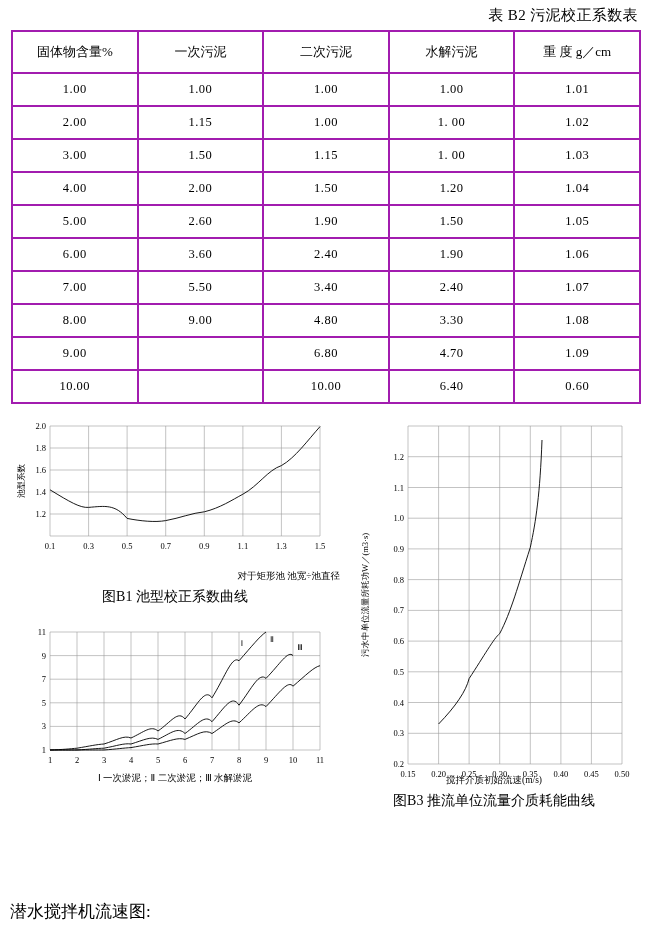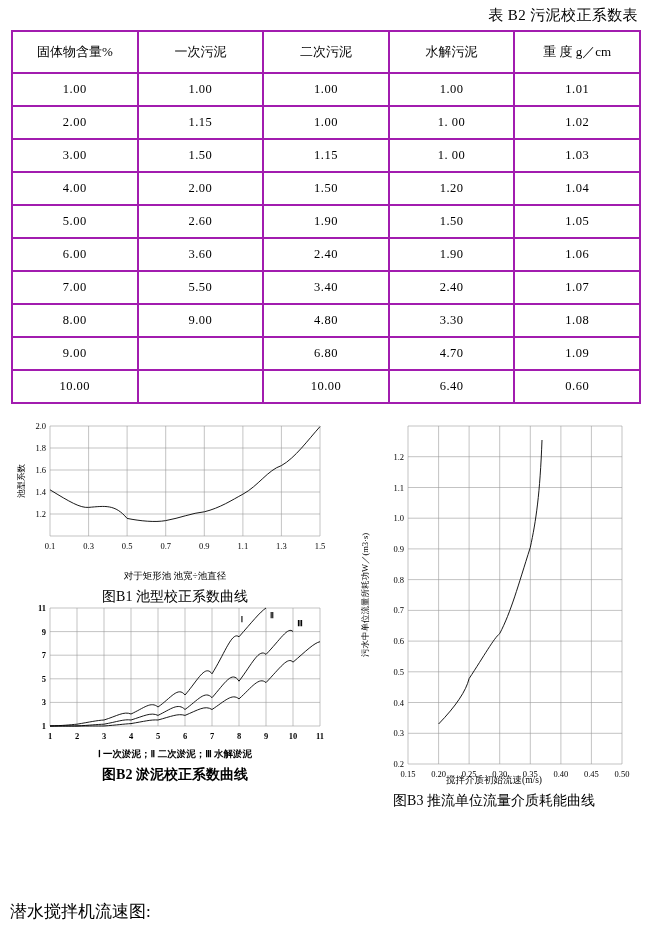--- a/index.html
+++ b/index.html
@@ -215,25 +215,25 @@
           <text x="194.3" y="131">0.9</text>
           <text x="232.9" y="131">1.1</text>
           <text x="271.4" y="131">1.3</text>
           <text x="310" y="131">1.5</text>
         </g>
 
         <text x="14" y="63" font-size="8.5" text-anchor="middle" transform="rotate(-90 14 63)">池型系数</text>
 
         <path d="M40,71.8 C60,84 70,90 78.6,89.4 C95,88 105,86 117.1,100.4 C130,103 145,104.5 155.7,102.6 C170,100 182,95 194.3,93.8 C210,90 222,82 232.9,76.2 C248,68 258,52 271.4,47.6 C285,40 298,22 310,8.6" stroke="#000" stroke-width="0.9" fill="none"></path>
       </svg>
-      <div class="axis-caption" style="margin-top:-12px;">对于矩形池 池宽÷池直径</div>
+      <div class="axis-caption" style="margin-top:-12px;text-align:right;">对于矩形池 池宽÷池直径</div>
       <div class="chart-title">图B1 池型校正系数曲线</div>
     </div>
 
-    <div class="chart-block" style="left:0px; top:182px; width:330px;font-weight:bold;">
+    <div class="chart-block" style="left:0px; top:206px; width:330px;">
       <svg width="330" height="160" viewBox="0 0 330 160">
 
         <g stroke="#9a9a9a" stroke-width="0.6" fill="none">
           <line x1="40" y1="10" x2="40" y2="128"></line>
           <line x1="67" y1="10" x2="67" y2="128"></line>
           <line x1="94" y1="10" x2="94" y2="128"></line>
           <line x1="121" y1="10" x2="121" y2="128"></line>
           <line x1="148" y1="10" x2="148" y2="128"></line>
           <line x1="175" y1="10" x2="175" y2="128"></line>
           <line x1="202" y1="10" x2="202" y2="128"></line>
@@ -276,21 +276,20 @@
 
         <path d="M40,128 C53,128 60,128 67,128 C80,128 87,128 94,128 C107,127 114,126 121,125.6 C134,123.4 141,121.5 148,122 C161,118.5 168,115.2 175,117.4 C188,112 195,107 202,111.5 C215,103 222,95 229,100.9 C242,89 249,78.5 256,84.6 C270,70 278,58 283,64.2 C296,53 304,45 310,43.7" stroke="#000" stroke-width="0.9" fill="none"></path>
 
         <g font-size="8" fill="#000" text-anchor="middle">
           <text x="232" y="24">Ⅰ</text>
           <text x="262" y="20">Ⅱ</text>
           <text x="290" y="28">Ⅲ</text>
         </g>
       </svg>
       <div class="axis-caption" style="margin-top:-14px;">Ⅰ 一次淤泥；Ⅱ 二次淤泥；Ⅲ 水解淤泥</div>
-      <div class="chart-title">图B2  淤泥校正系数曲线</div>
     </div>
 
     <div class="chart-block" style="left:336px; top:0px; width:296px;">
       <svg width="296" height="370" viewBox="0 0 296 370">
 
         <g stroke="#9a9a9a" stroke-width="0.6" fill="none">
           <line x1="62" y1="10" x2="62" y2="348"></line>
           <line x1="92.6" y1="10" x2="92.6" y2="348"></line>
           <line x1="123.1" y1="10" x2="123.1" y2="348"></line>
           <line x1="153.7" y1="10" x2="153.7" y2="348"></line>

